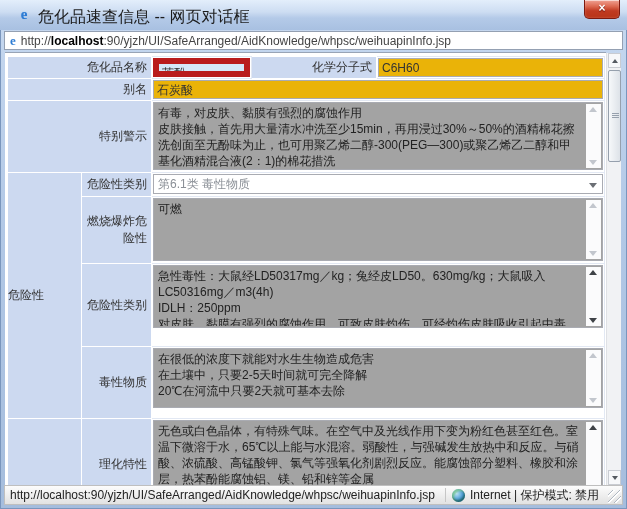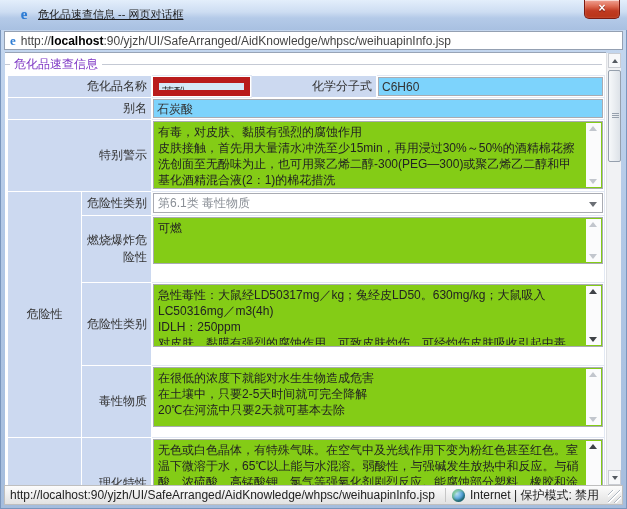--- a/index.html
+++ b/index.html
@@ -8,21 +8,21 @@
     position:relative; width:627px; height:509px; overflow:hidden;
     background:linear-gradient(180deg,#c7d9f0 0%,#b2c8e6 45%,#a5bddd 100%);
     outline:1px solid #7a96bd; outline-offset:-1px;
   }
   
   .titlebar { position:absolute; top:0; left:0; right:0; height:30px;
     background:linear-gradient(180deg,#e3eefb 0%,#cdddf2 40%,#b4cae8 60%,#a8c0e1 100%); }
   .titlebar .ie-e { position:absolute; left:16px; top:6px; width:16px; height:16px;
     color:#2d7cd4; font-weight:bold; font-size:15px; line-height:16px; text-align:center;
     text-shadow:0 0 1px #7fb1e8; font-family:"Liberation Serif", serif; }
-  .title-text { position:absolute; left:38px; top:7px; font-size:11px; color:#1c1c1c;text-decoration:underline; }
+  .title-text { position:absolute; left:38px; top:7px; font-size:16px; color:#1c1c1c; }
   .close-btn { position:absolute; top:0; right:7px; width:36px; height:19px;
     border:1px solid #7c1a10; border-top:none; border-radius:0 0 5px 5px;
     background:linear-gradient(180deg,#f0a294 0%,#dd6a52 35%,#c03a22 60%,#b83418 100%);
     box-shadow:inset 0 1px 0 rgba(255,255,255,.55), inset 0 0 2px rgba(255,255,255,.3);
     color:#fff; font-size:12px; font-weight:bold; text-align:center; line-height:17px;
     cursor:pointer; text-shadow:0 1px 1px #6d150c; }
   
   .urlbar { position:absolute; top:30px; left:1px; right:1px; height:22px; }
   .url-field { position:absolute; left:3px; right:3px; top:1px; height:19px;
     background:#fff; border:1px solid #94a0b2; display:flex; align-items:center;
@@ -35,31 +35,31 @@
   .content { position:absolute; top:52px; left:5px; width:601px; height:433px;
     background:#fff; border-top:1px solid #98a4b6; overflow:hidden; }
   .legend-row { display:flex; align-items:center; height:16px; margin-top:3px; }
   .legend-pre { width:5px; border-top:1px solid #c4c9d4; }
   .legend-text { font-size:12px; color:var(--section-title,#7d35c4); padding:0 4px; }
   .legend-line { flex:1; border-top:1px solid #c4c9d4; margin-right:4px; }
   table.form { border-collapse:collapse; table-layout:fixed; width:598px; margin:3px 0 0 2px; }
   td { border:1px solid #e2e8f3; font-size:12px; color:#333; vertical-align:middle; overflow:hidden; }
   td.lbl { background:var(--label-bg,#ccd9f0); border-color:#fff; text-align:right;
     padding:0 4px 0 2px; color:#333; }
-  td.lbl.center { text-align:center; padding:0; }
+  td.lbl.center { text-align:left; padding:0; }
   td.val { padding:1px; vertical-align:top; }
-  .input { height:19px; border:1px solid #a9abb2; background:#7dd3fc; font-size:12px;
+  .input { height:19px; border:1px solid #a9abb2; background:#eab308; font-size:12px;
     padding:1px 3px; line-height:16px; white-space:nowrap; overflow:hidden; }
   .input.hl { background:var(--highlight-input,#d5e8f8); border:6px solid #b91c1c; }
   .selectbox { position:relative; height:20px; border:1px solid #a9abb2; background:#fff;
     font-size:12px; color:#8a8f96; line-height:18px; padding:0 18px 0 4px; }
   .dd-arrow { position:absolute; right:5px; top:8px; width:0; height:0;
     border-left:4px solid transparent; border-right:4px solid transparent;
     border-top:5px solid #6b6f75; }
-  .textbox { position:relative; background:#84cc16; border:1px solid #a9abb2; }
+  .textbox { position:relative; background:#a3a3a3; border:1px solid #a9abb2; }
   .tb-text { position:absolute; top:2px; left:4px; right:19px; bottom:1px;
     font-size:12px; line-height:16px; white-space:pre-wrap; overflow:hidden; color:#222; }
   .tb-scroll { position:absolute; top:1px; right:1px; bottom:1px; width:15px; background:#fbfbfc; }
   .tb-scroll .up { position:absolute; top:3px; left:3px; width:0; height:0;
     border-left:4px solid transparent; border-right:4px solid transparent;
     border-bottom:5px solid #c2c6cd; }
   .tb-scroll .down { position:absolute; bottom:3px; left:3px; width:0; height:0;
     border-left:4px solid transparent; border-right:4px solid transparent;
     border-top:5px solid #c2c6cd; }
   .tb-scroll.dark .up { border-bottom-color:#3f4247; }
@@ -107,25 +107,20 @@
   </div>
 
   <div class="urlbar">
     <div class="url-field">
       <span class="ie-e">e</span>
       <span class="url-text"><span>http://</span><b>localhost</b><span>:90/yjzh/UI/SafeArranged/AidKnowledge/whpsc/weihuapinInfo.jsp</span></span>
     </div>
   </div>
 
   <div class="content">
-    <div class="legend-row">
-      <span class="legend-pre"></span>
-      <span class="legend-text">危化品速查信息</span>
-      <span class="legend-line"></span>
-    </div>
 
     <table class="form">
       <colgroup>
           <col style="width:74px">
           <col style="width:70px">
           <col style="width:100px">
           <col style="width:125px">
           <col>
         </colgroup>
       <tbody>
@@ -164,21 +159,21 @@
         <td class="val" colspan="3">
           <div class="selectbox">
             <span>第6.1类 毒性物质</span>
             <span class="dd-arrow"></span>
           </div>
         </td>
       </tr>
       <tr style="height:67px">
         <td class="lbl">燃烧爆炸危险性</td>
         <td class="val" colspan="3">
-          <div class="textbox" style="height:47px">
+          <div class="textbox" style="height:63px">
             <div class="tb-text">可燃</div>
             <div class="tb-scroll">
                   <span class="up"></span>
                   <span class="down"></span>
                 </div>
           </div>
         </td>
       </tr>
       <tr style="height:83px">
         <td class="lbl">危险性类别</td>

